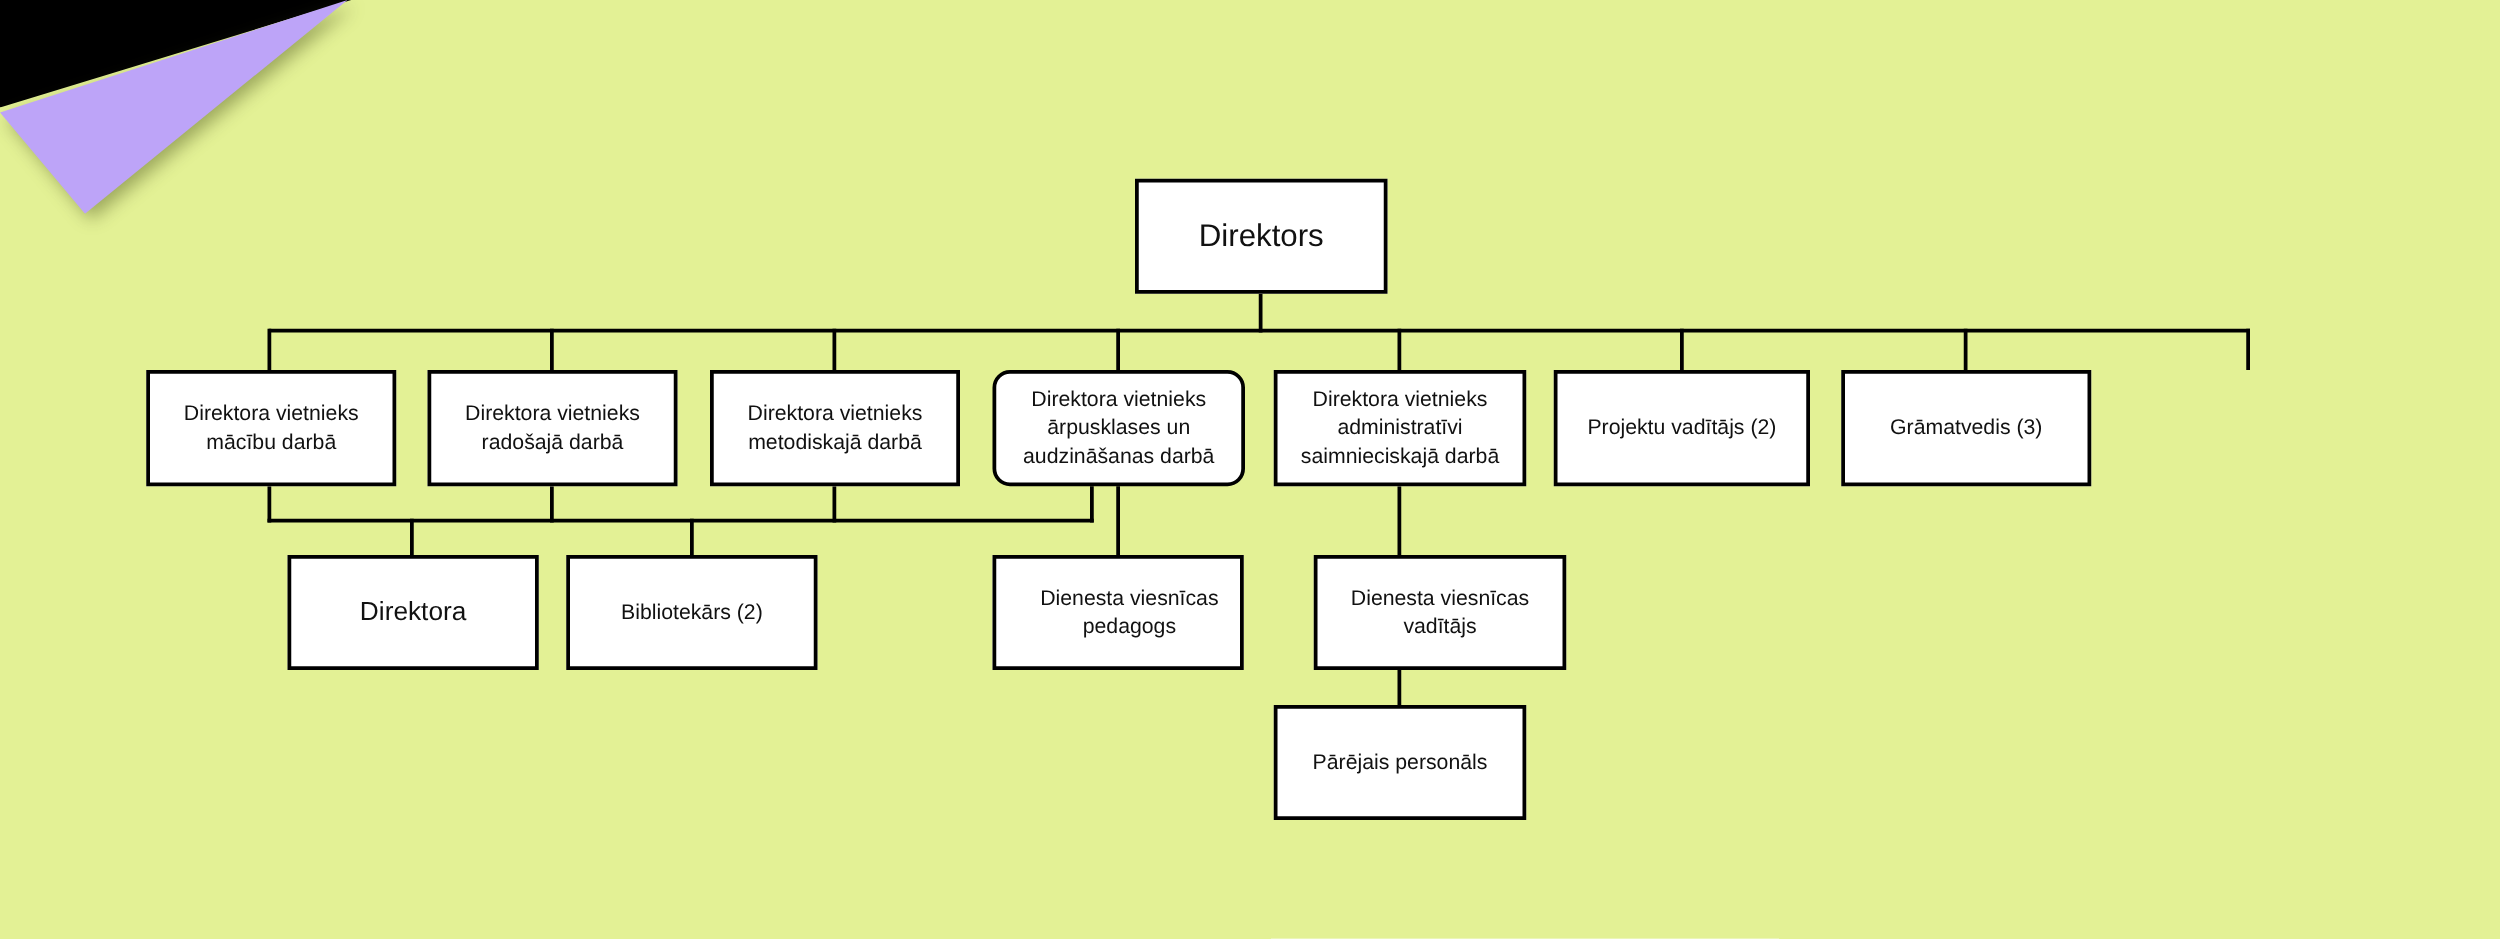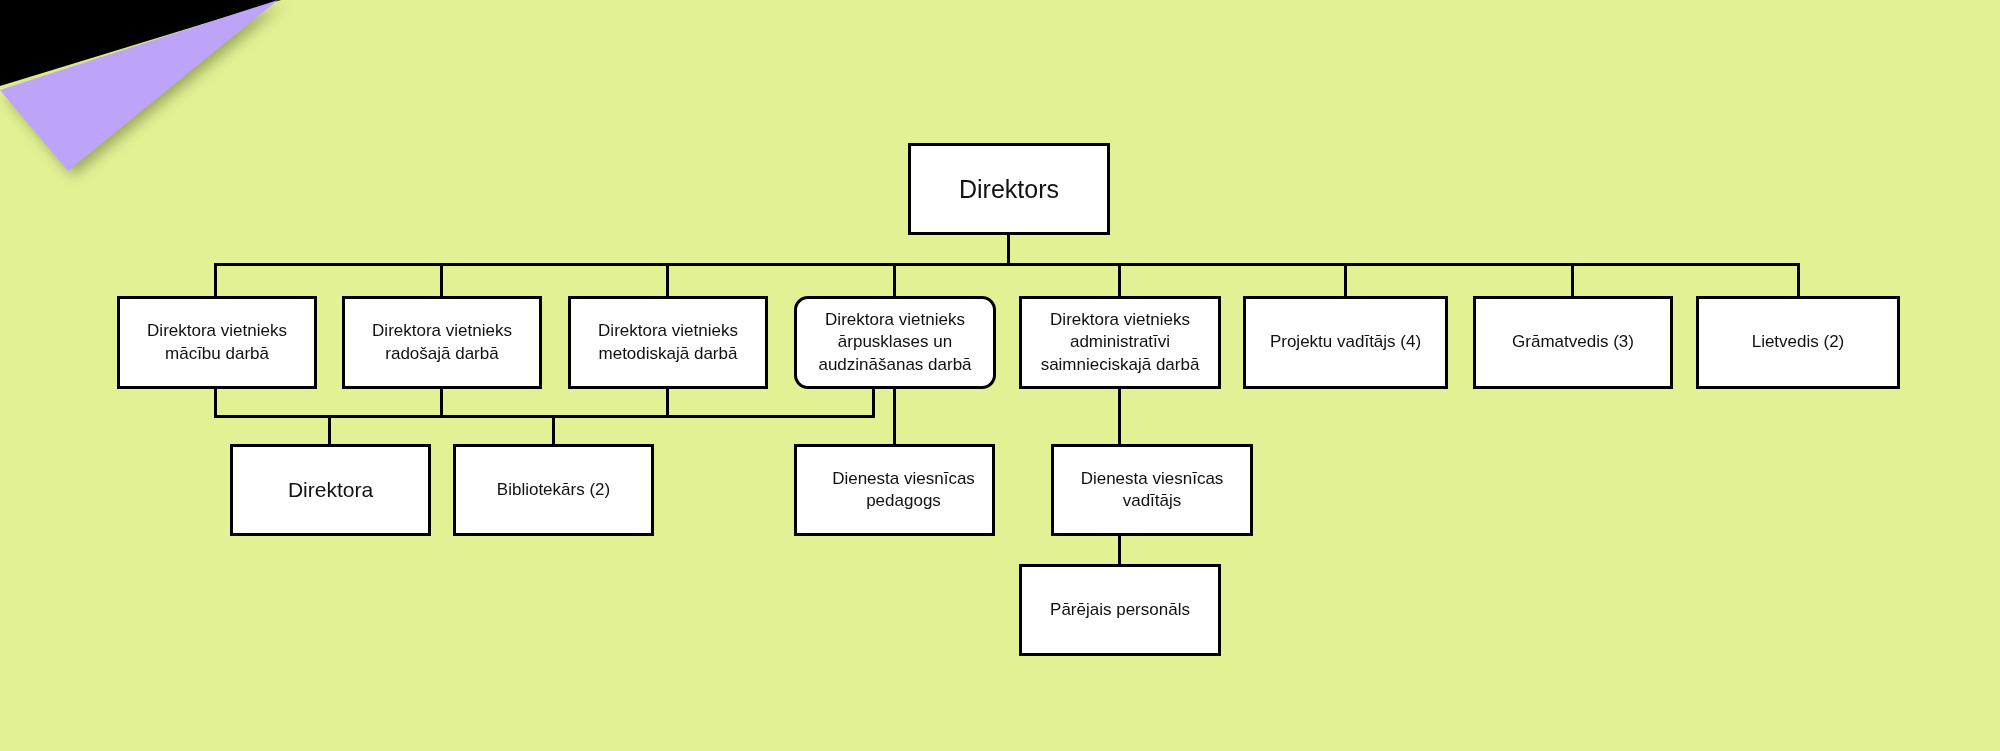--- a/index.html
+++ b/index.html
@@ -126,27 +126,24 @@
   <div class="node" id="n-viet-metodiskaja">
     <span>Direktora vietnieks metodiskajā darbā</span>
   </div>
   <div class="node" id="n-viet-arpusklases">
     <span>Direktora vietnieks ārpusklases un audzināšanas darbā</span>
   </div>
   <div class="node" id="n-viet-administrativi">
     <span>Direktora vietnieks administratīvi saimnieciskajā darbā</span>
   </div>
   <div class="node" id="n-projektu-vaditajs">
-    <span>Projektu vadītājs (4)</span>
+    <span>Projektu vadītājs (2)</span>
   </div>
   <div class="node" id="n-gramatvedis">
     <span>Grāmatvedis (3)</span>
-  </div>
-  <div class="node" id="n-lietvedis">
-    <span>Lietvedis (2)</span>
   </div>
 
   <div class="node node-large" id="n-pedagogi">
     <span>Direktora</span>
   </div>
   <div class="node" id="n-bibliotekars">
     <span>Bibliotekārs (2)</span>
   </div>
   <div class="node" id="n-dv-pedagogs">
     <span>Dienesta viesnīcas pedagogs</span>

